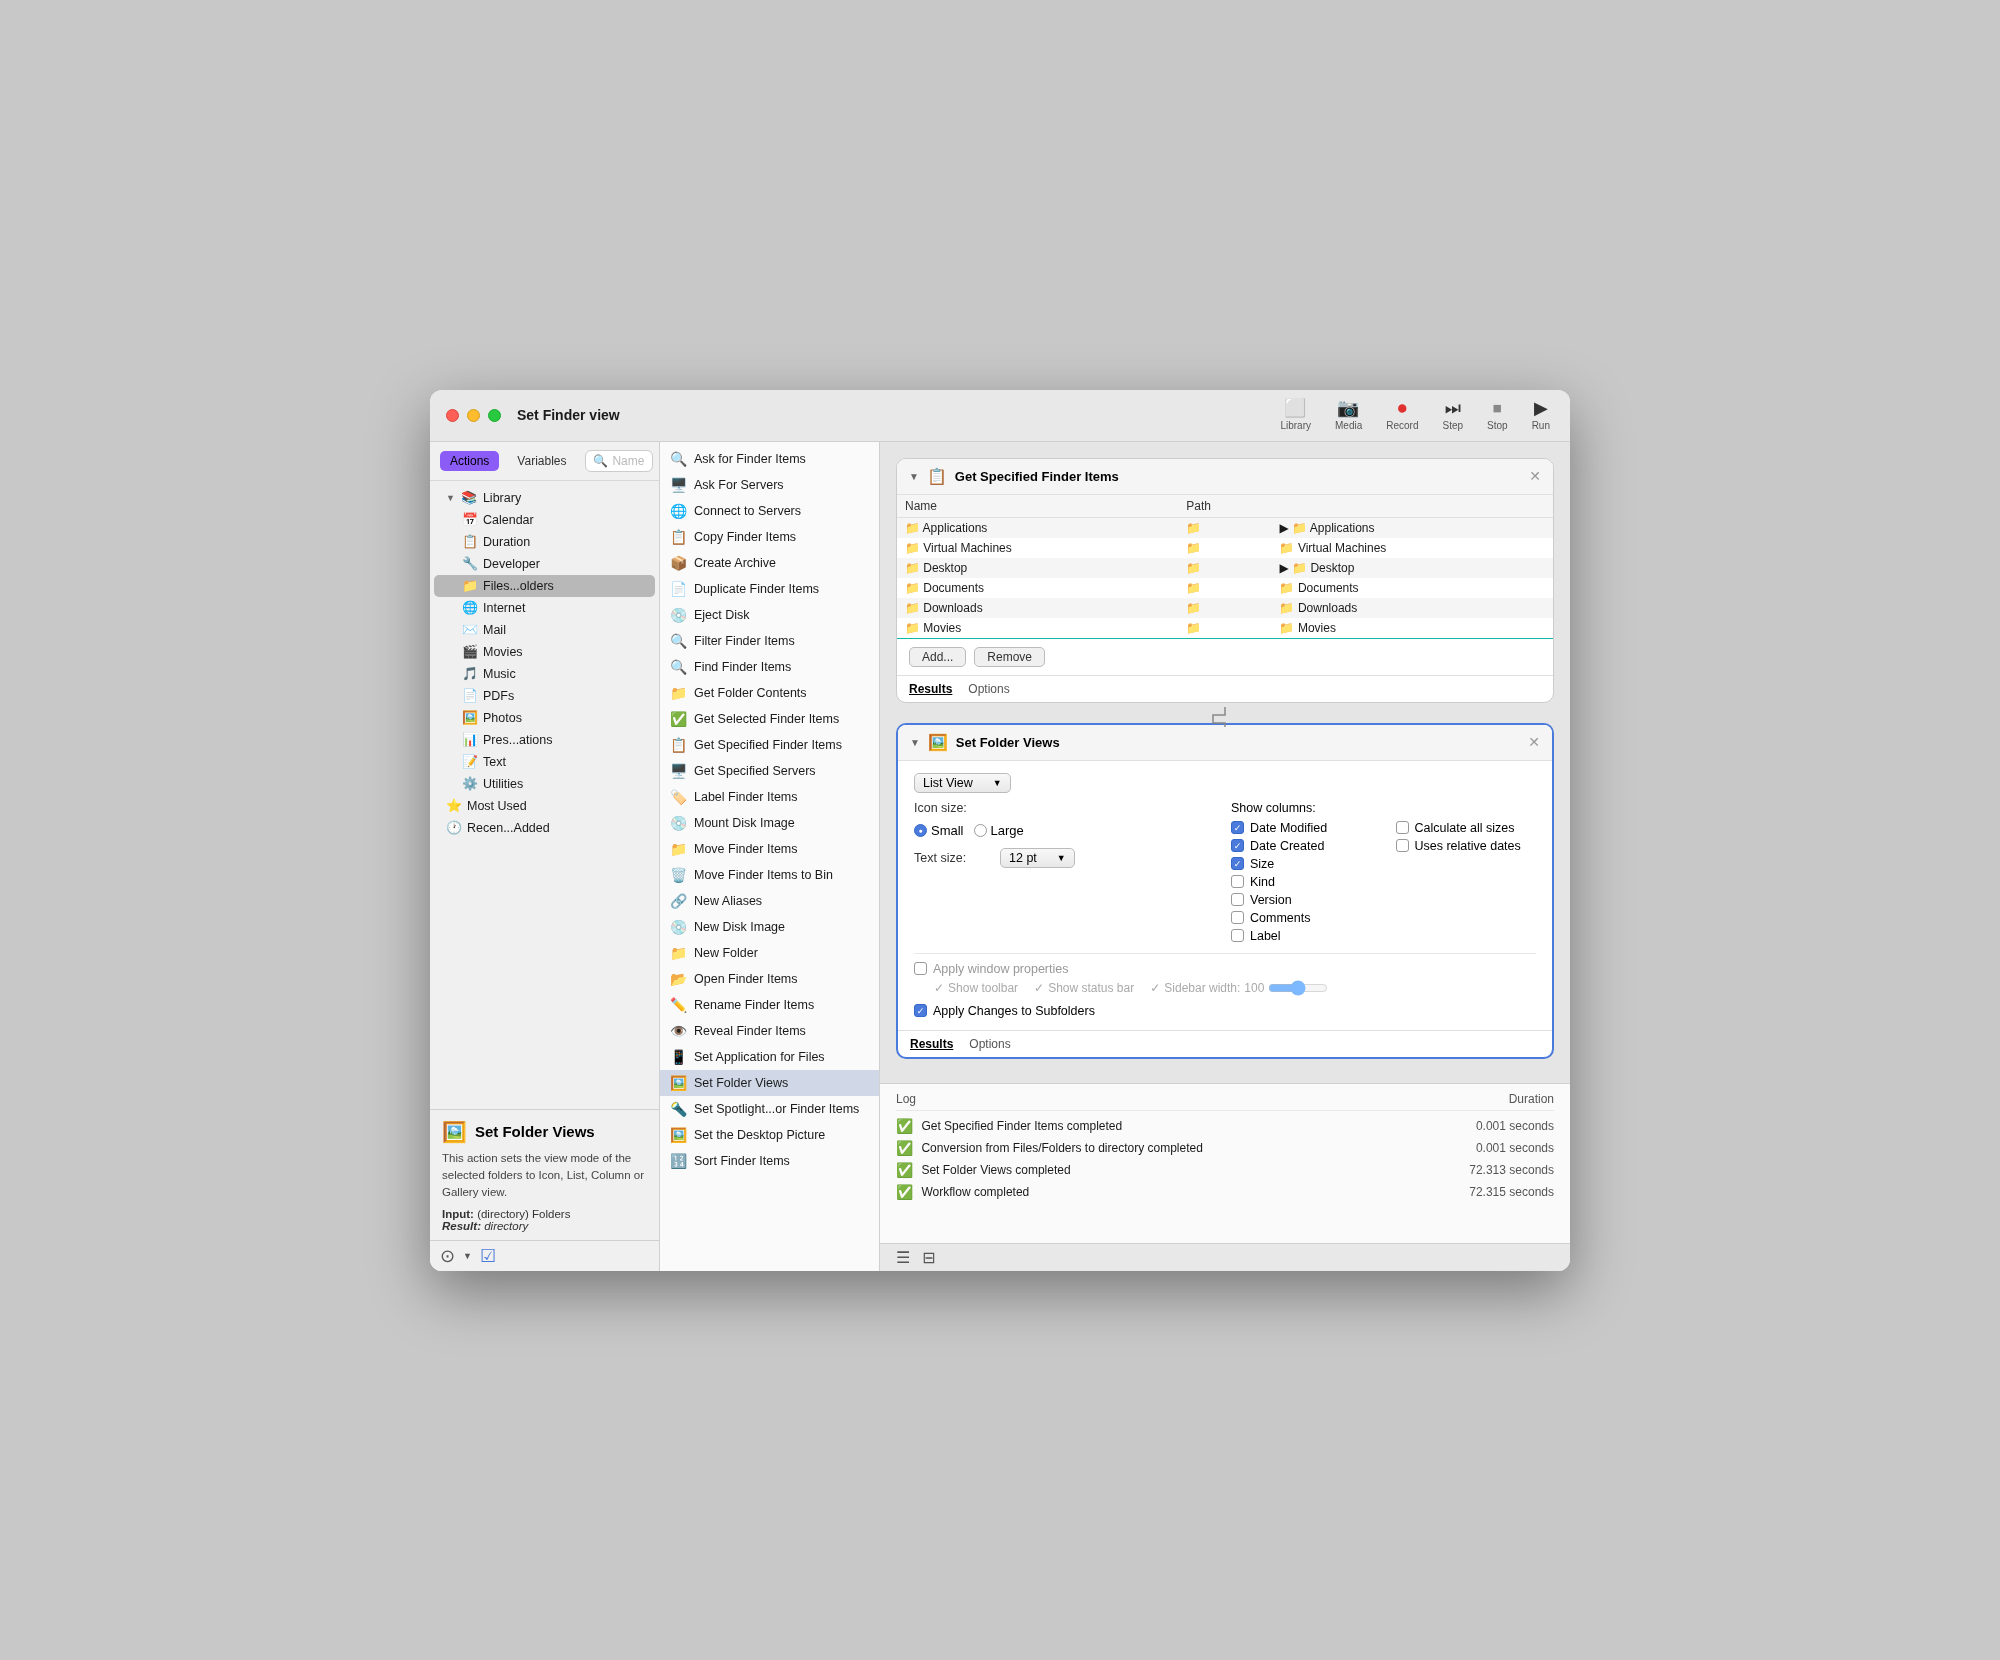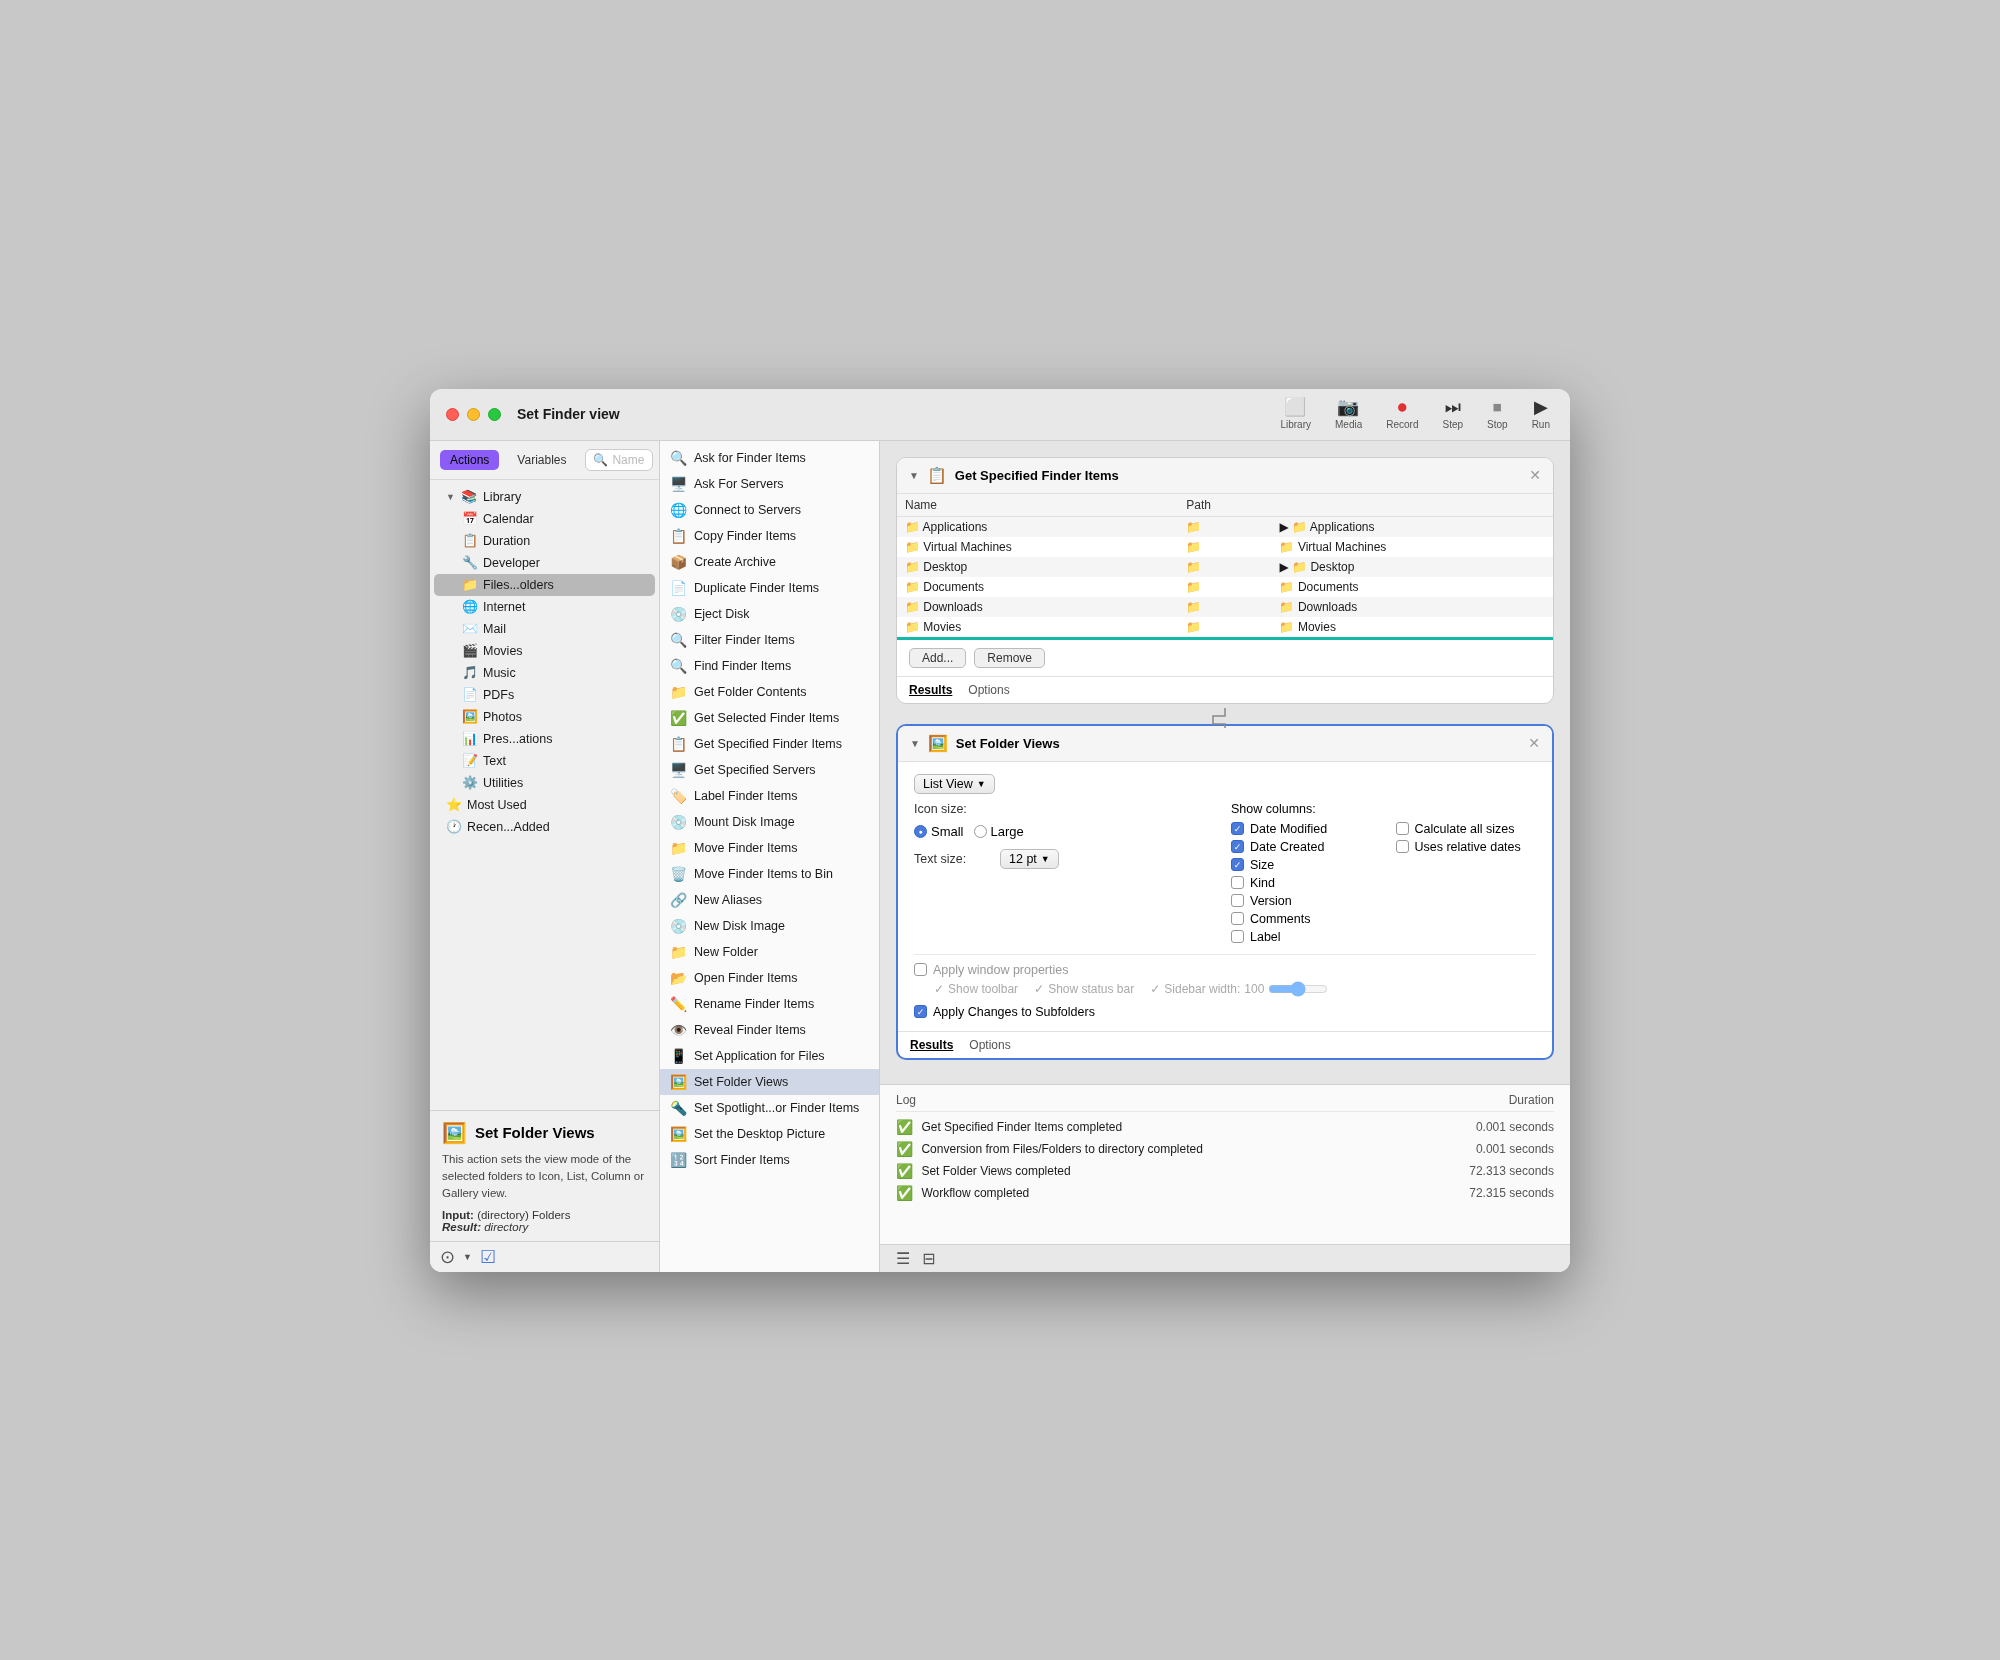--- a/index.html
+++ b/index.html
@@ -205,21 +205,21 @@
     .file-table { width: 100%; border-collapse: collapse; font-size: 12px; }
     .file-table th { text-align: left; padding: 4px 8px; border-bottom: 1px solid #e0e0e0; color: #333; font-weight: 500; font-size: 12px; }
     .file-table td { padding: 3px 8px; font-size: 12px; color: #1a1a1a; }
     .file-table tr:nth-child(odd) { background: #f5f5f5; }
     .file-table tr:nth-child(even) { background: white; }
     .card-actions-row {
       display: flex;
       align-items: center;
       padding: 8px 12px;
       gap: 8px;
-      border-top: 3px solid #14b8a6;
+      border-top: 1px solid #14b8a6;
     }
     .card-btn {
       padding: 2px 12px;
       border-radius: 5px;
       border: 1px solid #bbb;
       background: #f0f0f0;
       font-size: 12px;
       cursor: pointer;
       color: #333;
     }
@@ -239,21 +239,21 @@
     .sfv-body { padding: 12px 16px; }
     .sfv-row { display: flex; align-items: center; gap: 8px; margin-bottom: 8px; }
     .sfv-label { font-size: 12.5px; color: #333; min-width: 80px; }
     .sfv-select {
       display: flex;
       align-items: center;
       border: 1px solid #bbb;
       border-radius: 5px;
       padding: 2px 8px;
       background: linear-gradient(180deg, #f8f8f8, #e8e8e8);
-      gap: 4px;
+      gap: 20px;
       font-size: 12.5px;
       cursor: pointer;
     }
     .sfv-checkbox-row { display: flex; align-items: center; gap: 6px; font-size: 12.5px; }
     .sfv-checkbox { width: 13px; height: 13px; border-radius: 3px; border: 1px solid #999; display: flex; align-items: center; justify-content: center; background: white; }
     .sfv-checkbox.checked { background: #4a7adb; border-color: #3568c8; }
     .sfv-checkbox.checked::after { content: '✓'; color: white; font-size: 9px; }
     .sfv-radio { width: 13px; height: 13px; border-radius: 50%; border: 1px solid #999; display: flex; align-items: center; justify-content: center; background: white; flex-shrink: 0; }
     .sfv-radio.checked { background: #4a7adb; border-color: #3568c8; }
     .sfv-radio.checked::after { content: '●'; color: white; font-size: 7px; display: flex; align-items: center; justify-content: center; }

